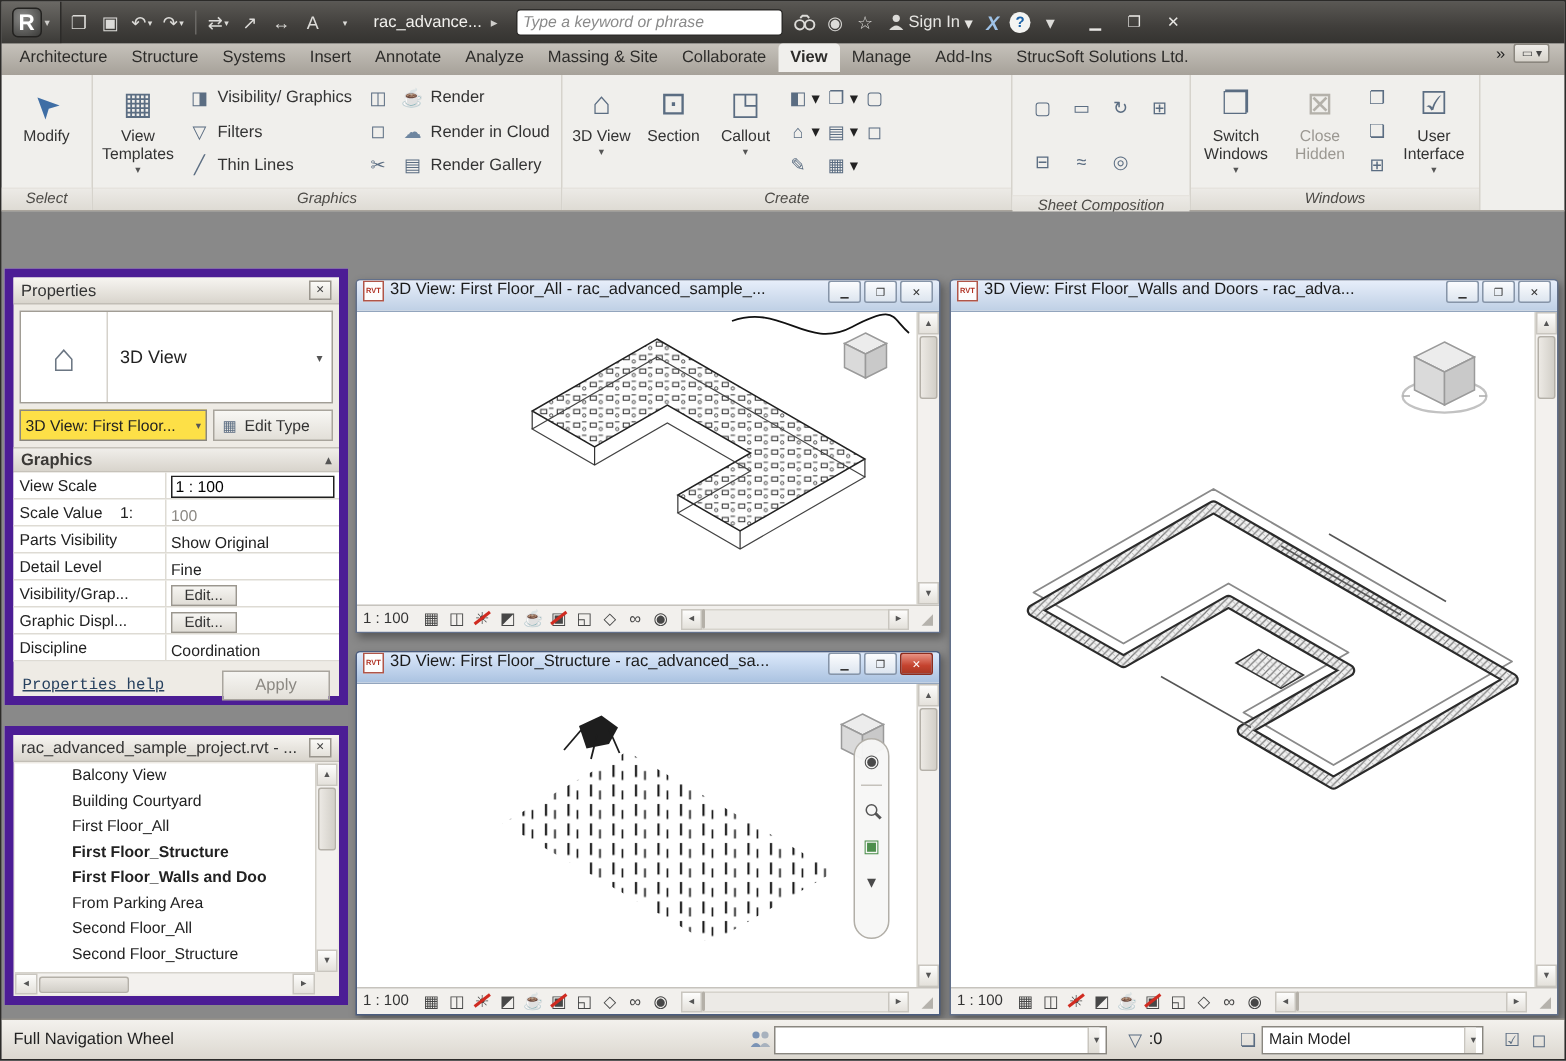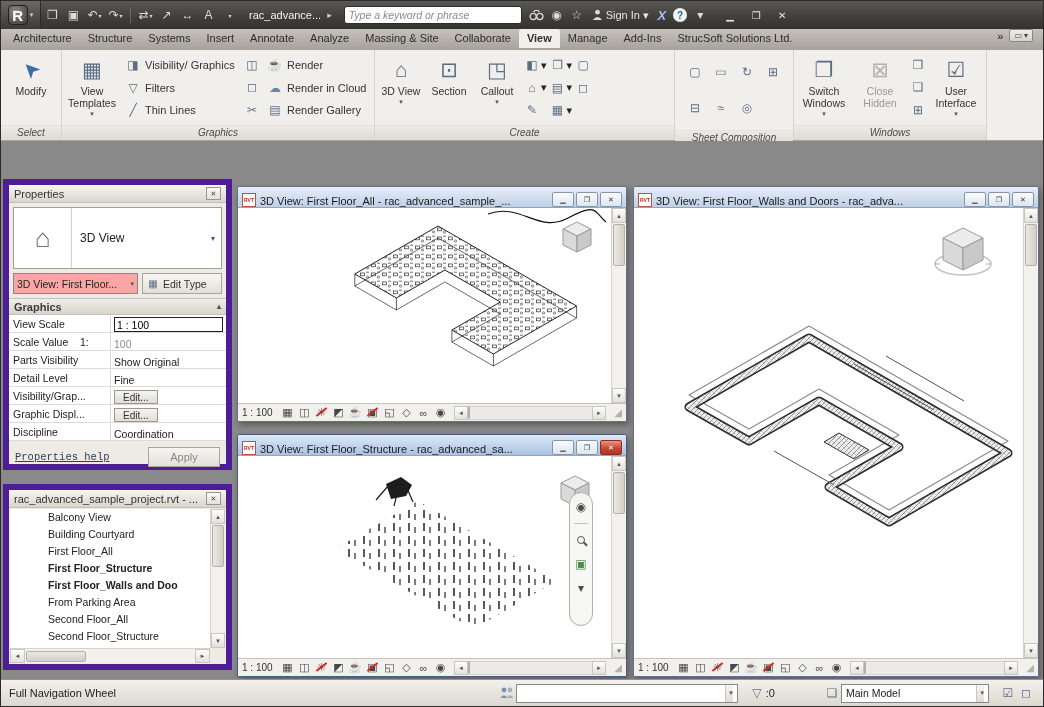--- a/index.html
+++ b/index.html
@@ -83,21 +83,21 @@
   .pal-header { height:18px; background:linear-gradient(#f7f5f1,#d9d5cd); border-bottom:1px solid #c2beb6;
     display:flex; align-items:center; padding:0 5px; font-size:11px; color:#333; }
   .pal-close { margin-left:auto; width:15px; height:13px; border:1px solid #9a968e;
     background:linear-gradient(#fbfaf8,#e4e1da); font-size:7px; line-height:11px; text-align:center; color:#444; }
   .type-sel { margin:4px; background:#fff; border:1px solid #a19d95; height:62px; display:flex; align-items:center; }
   .type-thumb { width:58px; height:60px; border-right:1px solid #d5d2cb; display:flex; align-items:center;
     justify-content:center; font-size:26px; color:#6b7683; }
   .type-name { flex:1; padding-left:8px; font-size:12px; color:#222; }
   .type-caret { padding-right:6px; font-size:8px; color:#555; }
   .inst-row { display:flex; margin:0 4px 4px; gap:4px; height:21px; }
-  .inst-combo { flex:1; border:1px solid #8a8780; background:#fca5a5; display:flex; align-items:center;
+  .inst-combo { flex:1; border:1px solid #8a8780; background:#fde047; display:flex; align-items:center;
     padding:0 3px; font-size:10.5px; white-space:nowrap; overflow:hidden; }
   .inst-combo .cbox-caret { margin-left:auto; font-size:7px; color:#555; }
   .edit-type-btn { width:80px; border:1px solid #a8a49c; background:linear-gradient(#f8f7f4,#e2dfd8);
     display:flex; align-items:center; gap:4px; font-size:10.5px; padding:0 4px; color:#333; }
   .sec-head { height:17px; background:linear-gradient(#f0eeea,#d8d4cc); border-top:1px solid #c6c2ba;
     border-bottom:1px solid #c6c2ba; display:flex; align-items:center; padding:0 5px; font-weight:bold;
     font-size:11px; color:#3c3a37; }
   .sec-head .chev { margin-left:auto; font-size:8px; color:#555; }
   .prop-grid { background:#fff; }
   .prop-row { display:flex; height:18px; border-bottom:1px solid #dedbd4; align-items:flex-end; }
@@ -130,21 +130,21 @@
   .hscroll .sa { width:15px; height:100%; display:flex; align-items:center; justify-content:center; font-size:6px;
     color:#555; background:linear-gradient(#fdfdfc,#e4e1db); border:1px solid #c9c6bf; }
   .hscroll .thumb { width:60px; height:11px; margin:0 1px; background:linear-gradient(#ece9e4,#d2cfc8);
     border:1px solid #b4b0a8; border-radius:2px; }
   .hscroll .spacer { flex:1; }
 
   
   .child { position:absolute; border:1px solid #62708a; border-radius:3px 3px 0 0; background:#fff;
     box-shadow:2px 3px 6px rgba(0,0,0,.35); }
   .child-title { height:21px; background:linear-gradient(#e7eefa,#bfd0e5); border-bottom:1px solid #93a5bd;
-    display:flex; align-items:flex-end; padding:0 4px; font-size:11px; color:#1b1b1b;
+    display:flex; align-items:flex-start; padding:0 4px; font-size:11px; color:#1b1b1b;
     border-radius:2px 2px 0 0; white-space:nowrap; overflow:hidden; }
   .child.active { border-color:#4a5c7e; }
   .child.active .child-title { background:linear-gradient(#dce9fb,#aac2e0); }
   .rvt-ico { min-width:14px; height:14px; border:1px solid #b05548; background:#fdfdfd; color:#b03325;
     font-size:5px; font-weight:bold; display:inline-flex; align-items:center; justify-content:center; margin-right:4px; }
   .ctitle { overflow:hidden; text-overflow:ellipsis; }
   .child-btns { margin-left:auto; display:flex; gap:2px; }
   .cbtn { width:22px; height:15px; border:1px solid #8795a8; border-radius:2px;
     background:linear-gradient(#fbfcfe,#dde5ef); display:flex; align-items:center; justify-content:center;
     font-size:7px; color:#333; }

